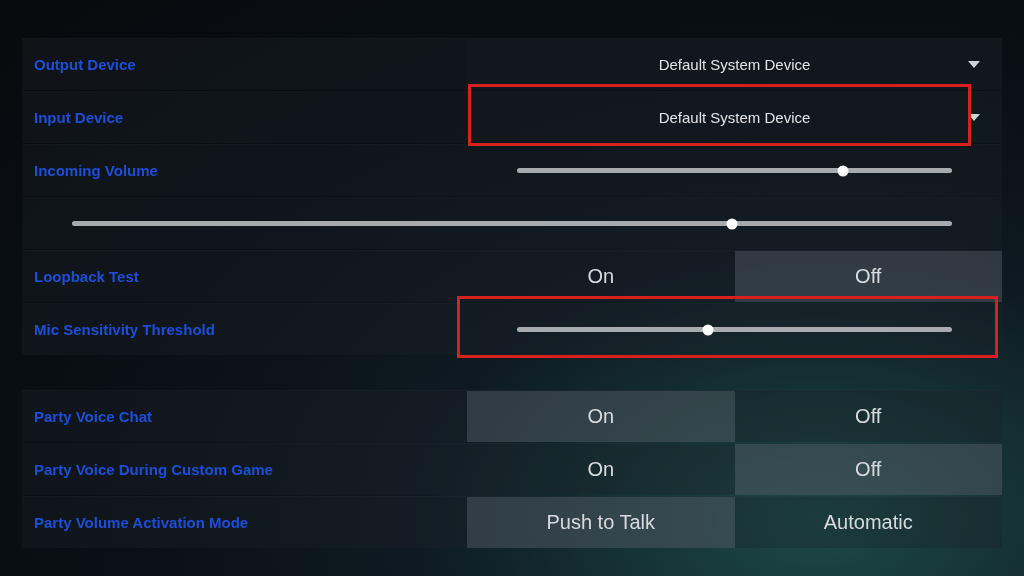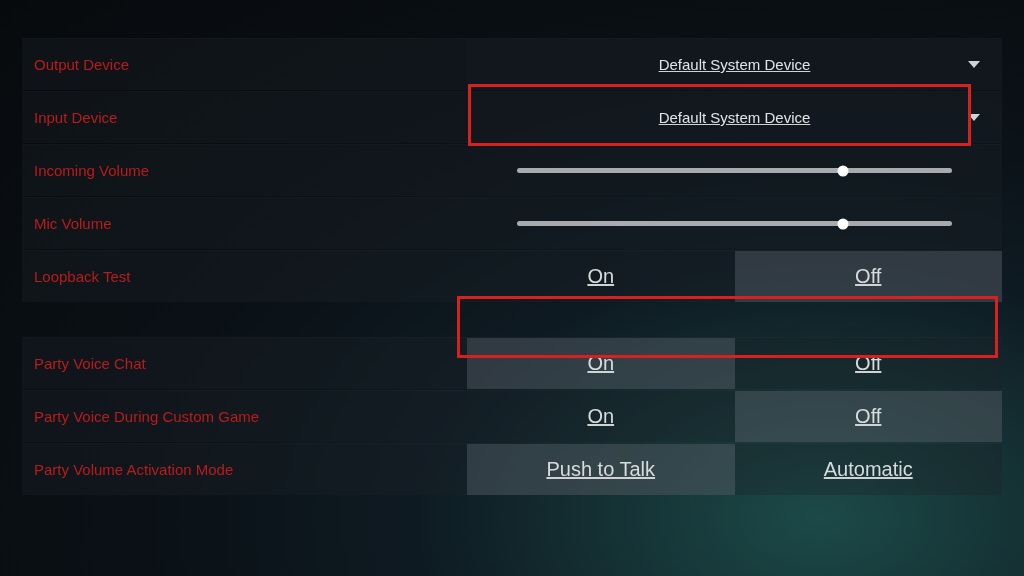--- a/index.html
+++ b/index.html
@@ -19,29 +19,29 @@
     align-items: center;
     height: 52px;
     background: rgba(28,34,40,0.35);
     border-top: 1px solid rgba(255,255,255,0.02);
     margin-bottom: 1px;
   }
   .row .label {
     width: 445px;
     padding-left: 12px;
     font-size: 15px;
-    color: #b91c1c;
+    color: #1d4ed8;
+    font-weight: bold;
   }
   .control {
     flex: 1;
     display: flex;
     align-items: flex-start;
     height: 100%;
     position: relative;
-    text-decoration: underline;
   }
   .dropdown {
     flex: 1;
     height: 100%;
     display: flex;
     align-items: center;
     justify-content: center;
     background: rgba(20,26,32,0.55);
     position: relative;
     color: #e2e4e6;
@@ -139,40 +139,49 @@
     <div class="control">
       <div class="slider">
         <div class="track">
           <div class="thumb" style="left:75%"></div>
         </div>
       </div>
     </div>
   </div>
 
   <div class="row">
-    <div class="label">Mic Volume</div>
     <div class="control">
       <div class="slider">
         <div class="track">
           <div class="thumb" style="left:75%"></div>
         </div>
       </div>
     </div>
   </div>
 
   <div class="row">
     <div class="label">Loopback Test</div>
     <div class="control">
       <div class="toggle">
         <div class="opt">On</div>
         <div class="opt sel">Off</div>
       </div>
     </div>
   </div>
 
+  <div class="row">
+    <div class="label">Mic Sensitivity Threshold</div>
+    <div class="control">
+      <div class="slider">
+        <div class="track">
+          <div class="thumb" style="left:44%"></div>
+        </div>
+      </div>
+    </div>
+  </div>
 
   <div class="gap"></div>
 
   <div class="row">
     <div class="label">Party Voice Chat</div>
     <div class="control">
       <div class="toggle">
         <div class="opt sel">On</div>
         <div class="opt">Off</div>
       </div>

